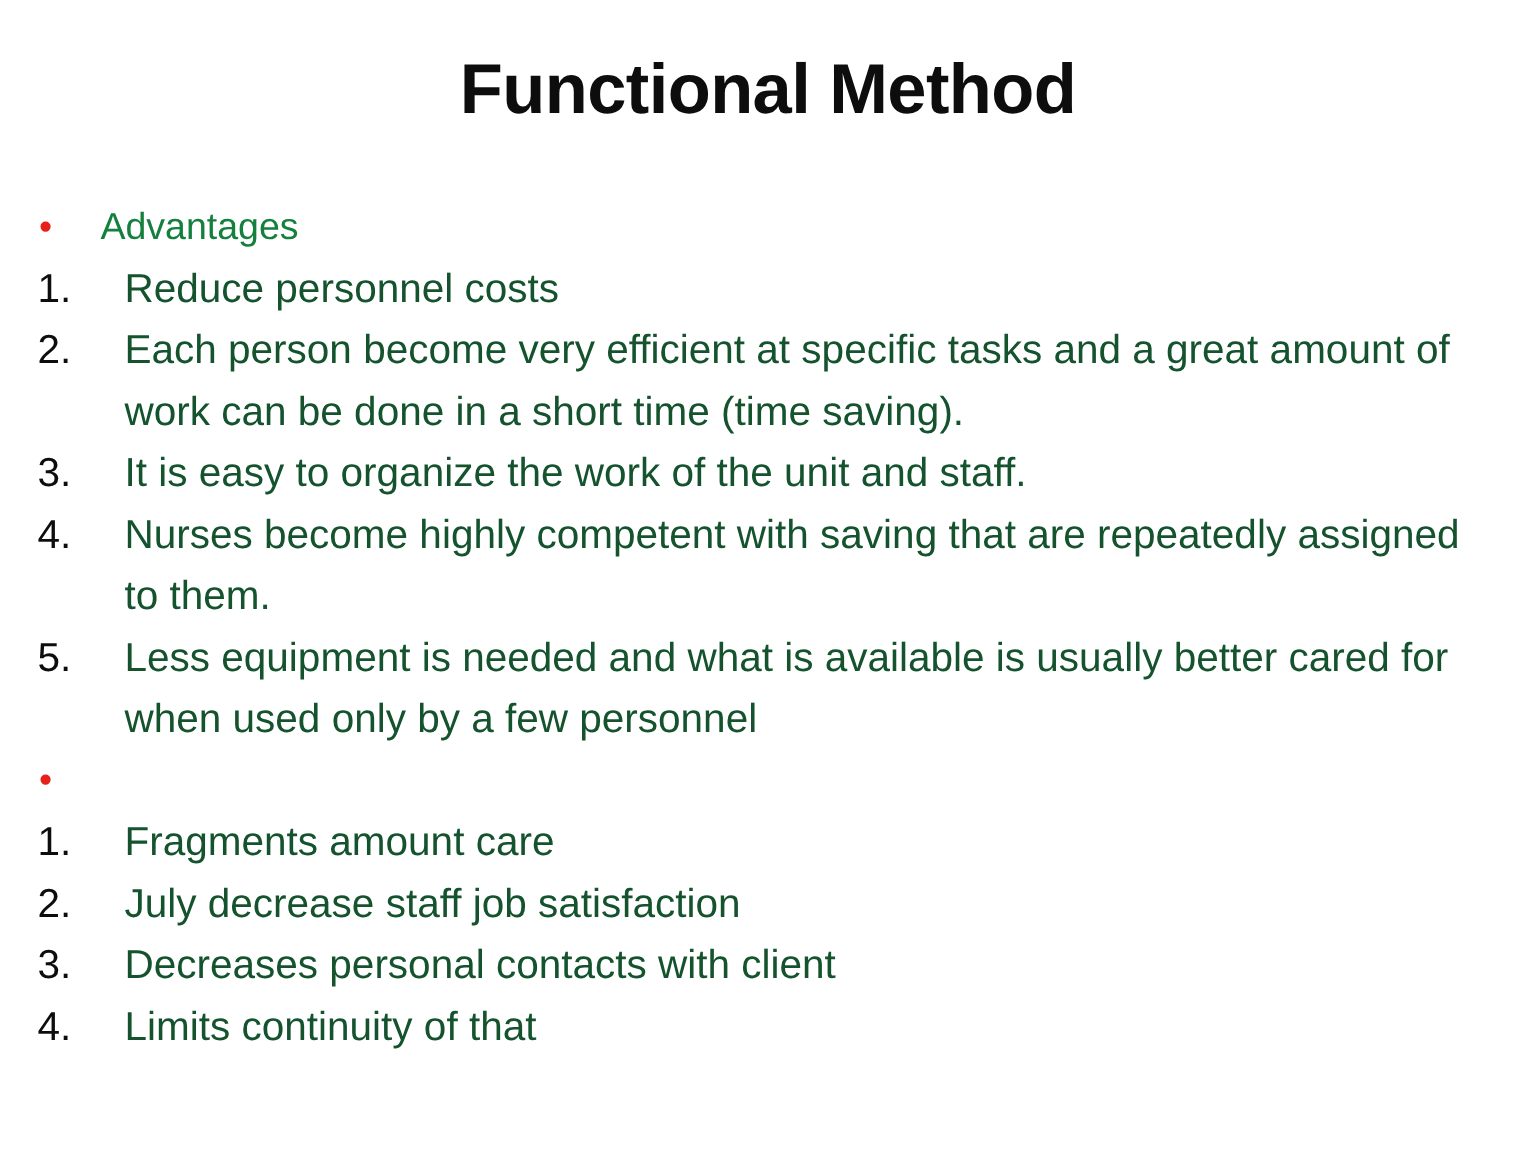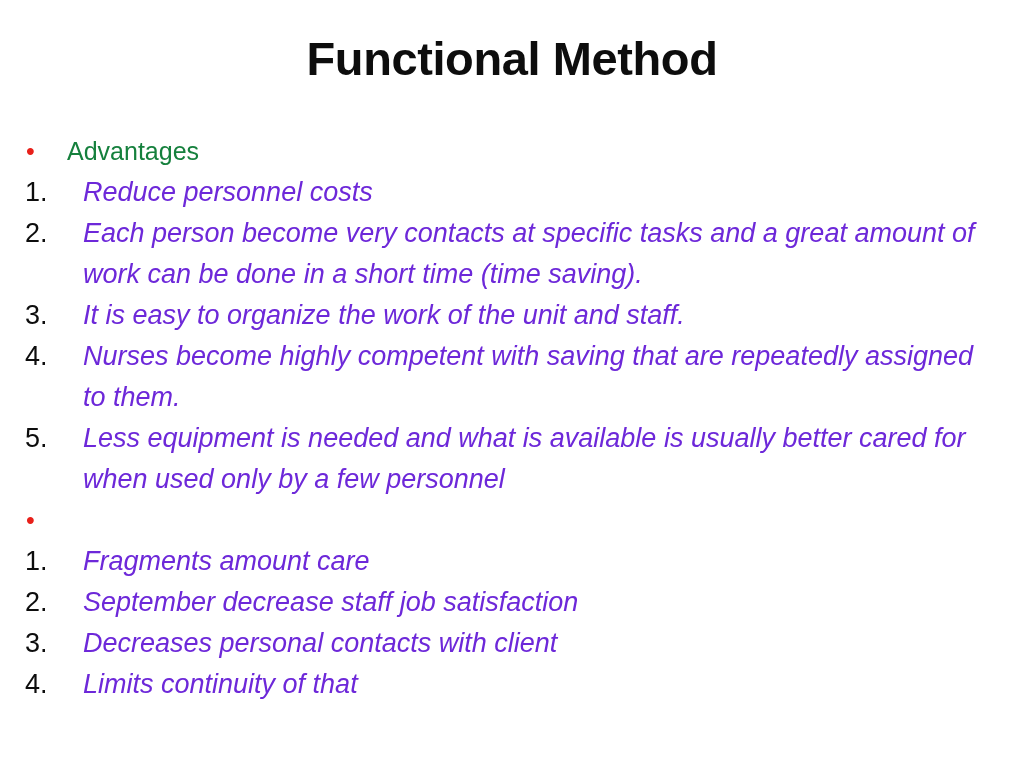--- a/index.html
+++ b/index.html
@@ -83,23 +83,22 @@
     left: 3px;
     top: 0;
     width: 44px;
     text-align: left;
     font-size: 27px;
     line-height: 41px;
     color: #0d0d0d;
   }
   .num-row .num-text {
     display: block;
-    color: #6d28d9;
+    color: #14532d;
     max-width: 899px;
-    font-style: italic;
   }
 </style>
 </head>
 <body>
 
 <div class="slide">
 
   <div class="slide-title">Functional Method</div>
 
   <div class="body-area">
@@ -109,21 +108,21 @@
       <span class="heading-text">Advantages</span>
     </div>
 
     <div class="num-row">
       <span class="num-marker">1.</span>
       <span class="num-text">Reduce personnel costs</span>
     </div>
 
     <div class="num-row">
       <span class="num-marker">2.</span>
-      <span class="num-text">Each person become very contacts at specific tasks and a great amount of work can be done in a short time (time saving).</span>
+      <span class="num-text">Each person become very efficient at specific tasks and a great amount of work can be done in a short time (time saving).</span>
     </div>
 
     <div class="num-row">
       <span class="num-marker">3.</span>
       <span class="num-text">It is easy to organize the work of the unit and staff.</span>
     </div>
 
     <div class="num-row">
       <span class="num-marker">4.</span>
       <span class="num-text">Nurses become highly competent with saving that are repeatedly assigned to them.</span>
@@ -138,21 +137,21 @@
       <span class="bullet-marker">•</span>
     </div>
 
     <div class="num-row">
       <span class="num-marker">1.</span>
       <span class="num-text">Fragments amount care</span>
     </div>
 
     <div class="num-row">
       <span class="num-marker">2.</span>
-      <span class="num-text">September decrease staff job satisfaction</span>
+      <span class="num-text">July decrease staff job satisfaction</span>
     </div>
 
     <div class="num-row">
       <span class="num-marker">3.</span>
       <span class="num-text">Decreases personal contacts with client</span>
     </div>
 
     <div class="num-row">
       <span class="num-marker">4.</span>
       <span class="num-text">Limits continuity of that</span>

